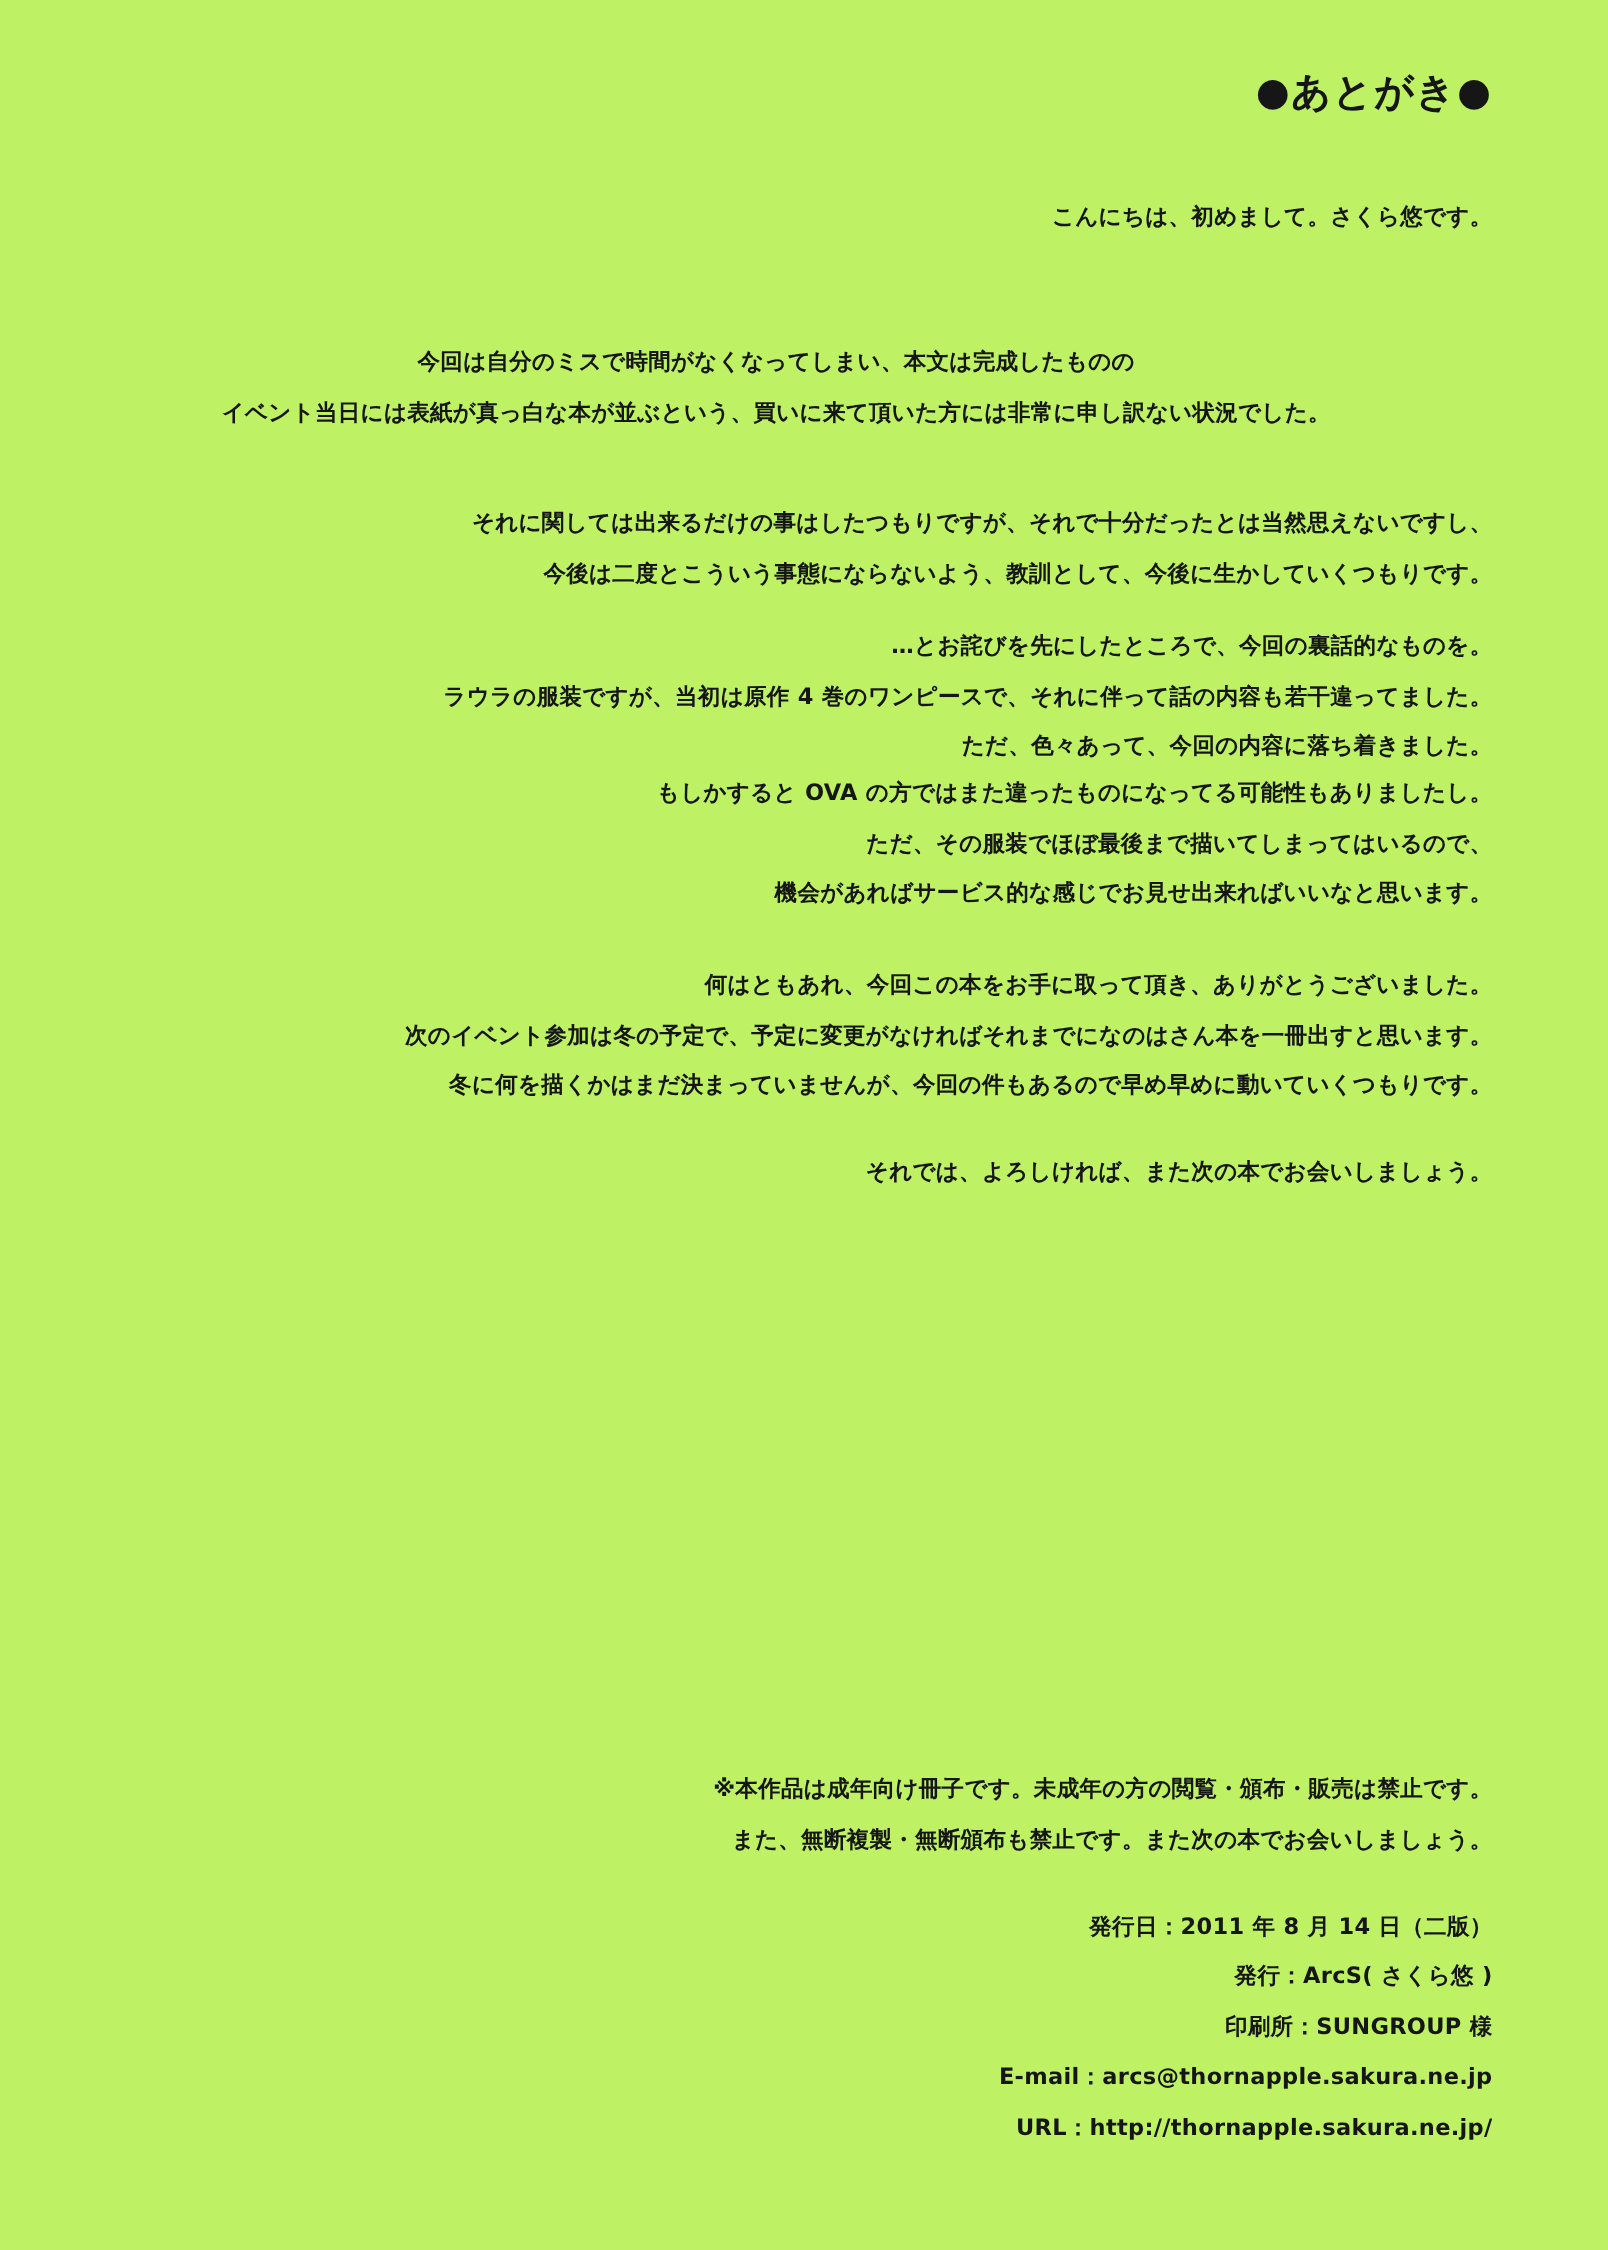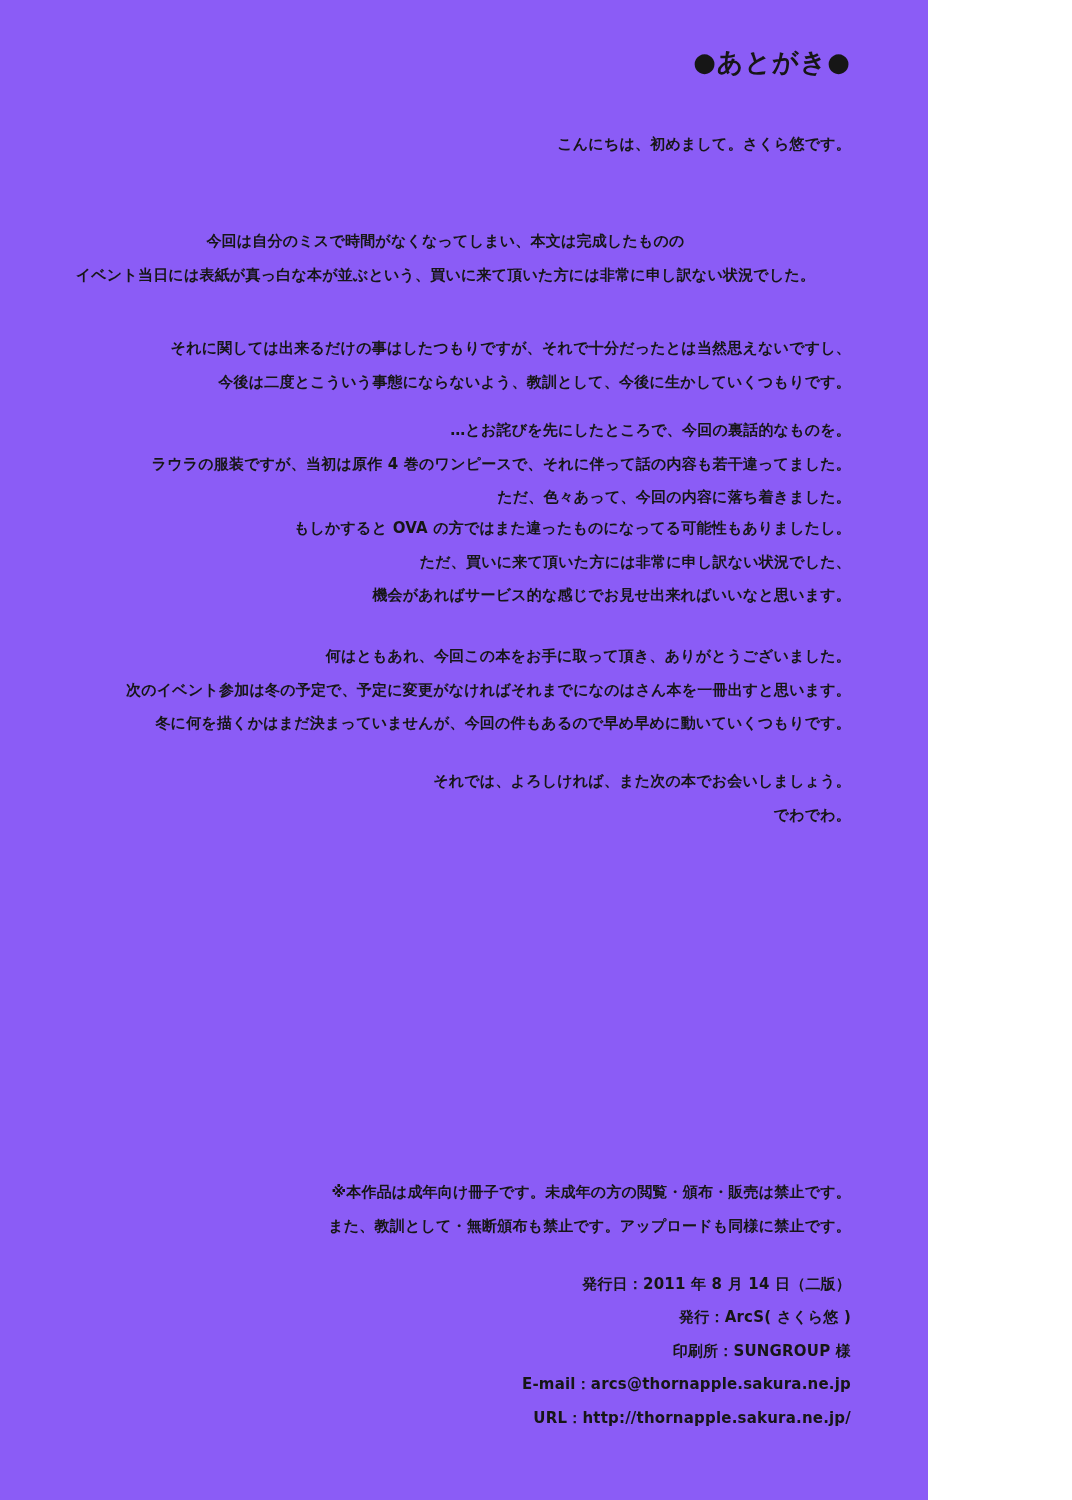--- a/index.html
+++ b/index.html
@@ -3,23 +3,23 @@
 <meta charset="utf-8">
 <style>
   html, body {
     margin: 0;
     padding: 0;
     background: #ffffff;
     font-family: "DejaVu Sans", "Liberation Sans", sans-serif;
   }
   .page {
     position: relative;
-    width: 928px;
+    width: 1072px;
     height: 1500px;
-    background: #8b5cf6;
+    background: #bef264;
     color: #161616;
     overflow: hidden;
   }
   .block {
     position: absolute;
     left: 40px;
     right: 77px;
     text-align: right;
     font-size: 15px;
     line-height: 33.5px;
@@ -65,38 +65,37 @@
   </div>
 
   <div class="block p-2">
     <span class="line">…とお詫びを先にしたところで、今回の裏話的なものを。</span>
     <span class="line">ラウラの服装ですが、当初は原作 4 巻のワンピースで、それに伴って話の内容も若干違ってました。</span>
     <span class="line">ただ、色々あって、今回の内容に落ち着きました。</span>
   </div>
 
   <div class="block p-3">
     <span class="line">もしかすると OVA の方ではまた違ったものになってる可能性もありましたし。</span>
-    <span class="line">ただ、買いに来て頂いた方には非常に申し訳ない状況でした、</span>
+    <span class="line">ただ、その服装でほぼ最後まで描いてしまってはいるので、</span>
     <span class="line">機会があればサービス的な感じでお見せ出来ればいいなと思います。</span>
   </div>
 
   <div class="block p-4">
     <span class="line">何はともあれ、今回この本をお手に取って頂き、ありがとうございました。</span>
     <span class="line">次のイベント参加は冬の予定で、予定に変更がなければそれまでになのはさん本を一冊出すと思います。</span>
     <span class="line">冬に何を描くかはまだ決まっていませんが、今回の件もあるので早め早めに動いていくつもりです。</span>
   </div>
 
   <div class="block p-5">
     <span class="line">それでは、よろしければ、また次の本でお会いしましょう。</span>
-    <span class="line">でわでわ。</span>
   </div>
 
   <div class="block disclaimer-block">
     <span class="line">※本作品は成年向け冊子です。未成年の方の閲覧・頒布・販売は禁止です。</span>
-    <span class="line">また、教訓として・無断頒布も禁止です。アップロードも同様に禁止です。</span>
+    <span class="line">また、無断複製・無断頒布も禁止です。また次の本でお会いしましょう。</span>
   </div>
 
   <div class="block colophon-block">
     <span class="line"><span>発行日</span><span>：</span><span>2011 年 8 月 14 日（二版）</span></span>
     <span class="line"><span>発行</span><span>：</span><span>ArcS( さくら悠 )</span></span>
     <span class="line"><span>印刷所</span><span>：</span><span>SUNGROUP 様</span></span>
     <span class="line"><span>E-mail</span><span>：</span><span>arcs@thornapple.sakura.ne.jp</span></span>
     <span class="line"><span>URL</span><span>：</span><span>http://thornapple.sakura.ne.jp/</span></span>
   </div>
 

